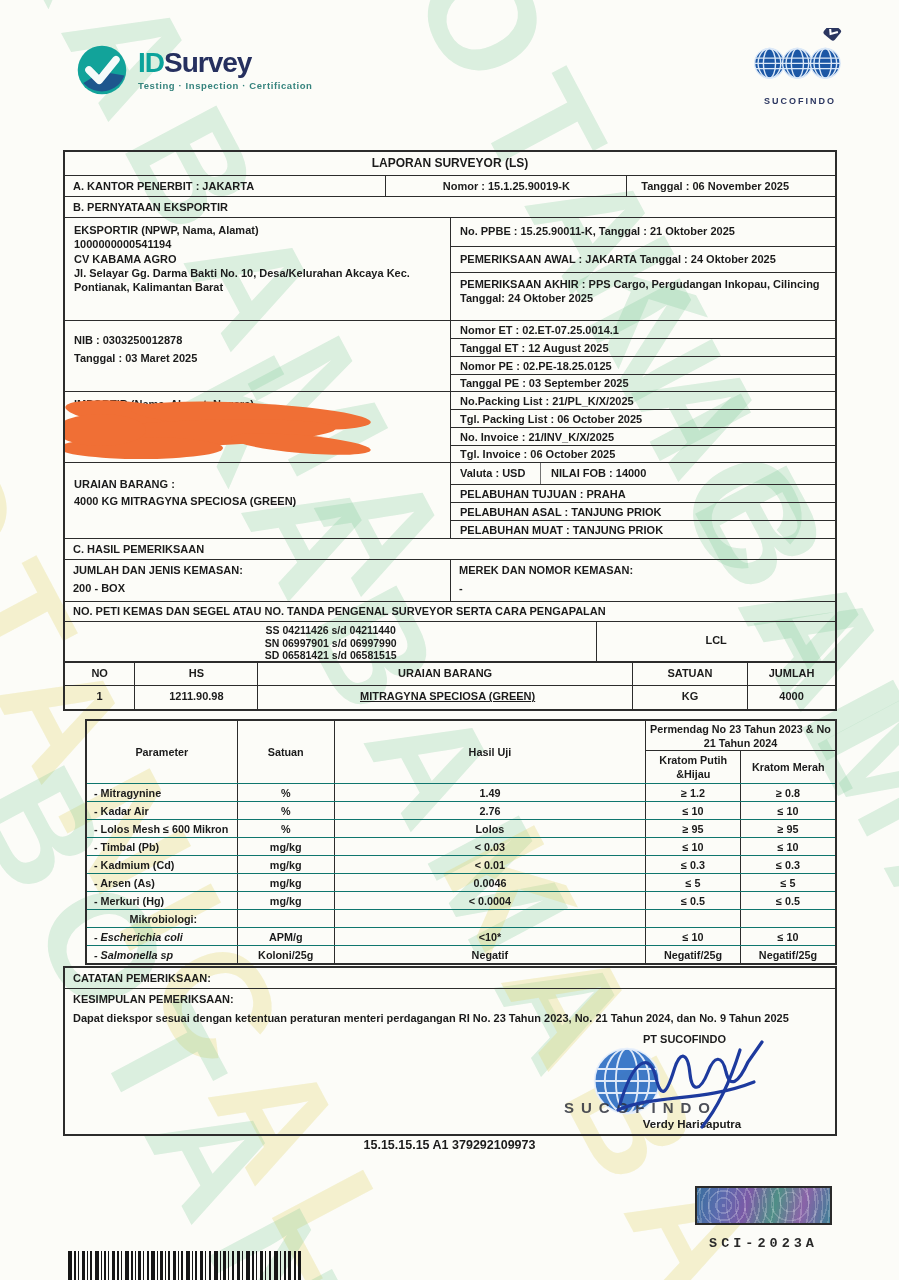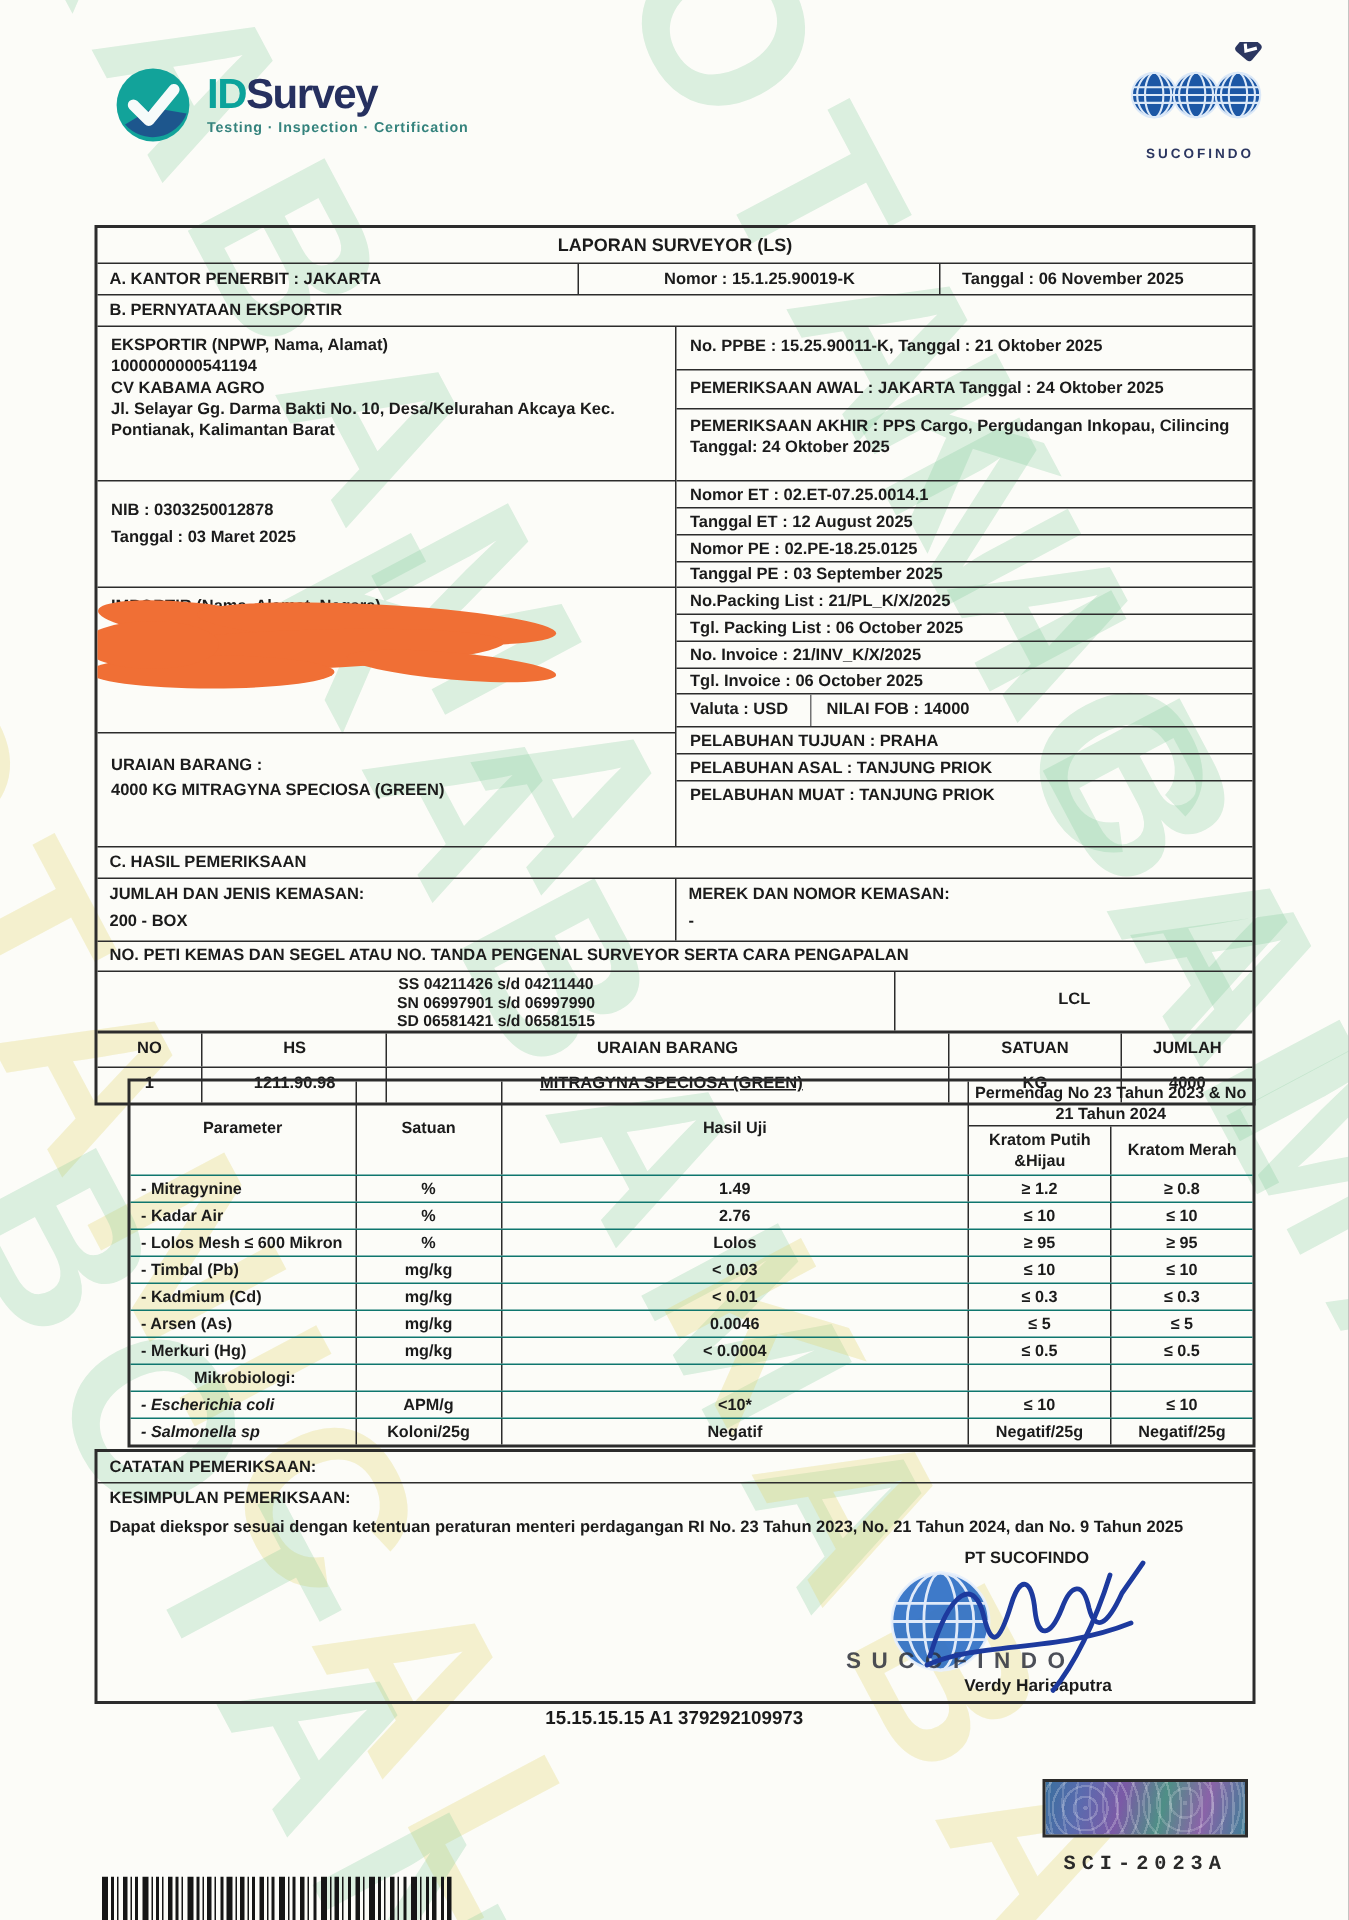--- a/index.html
+++ b/index.html
@@ -43,21 +43,21 @@
   .a-row .c3 { width:27.1%; padding-left:14px; }
   .b-row, .c-row { padding:3px 8px; }
   
   .twocol { display:flex; border-top:1px solid #2c2c2c; }
   .leftcol { width:50%; display:flex; flex-direction:column; }
   .rightcol { width:50%; border-left:1px solid #2c2c2c; display:flex; flex-direction:column; }
   .lcell { padding:5px 9px; border-top:1px solid #2c2c2c; }
   .lcell:first-child { border-top:none; }
   .rcell { padding:2px 9px; border-top:1px solid #2c2c2c; }
   .rcell:first-child { border-top:none; }
-  .h102 { height:102px; }  .h71 { height:71px; }  .h76 { height:76px;margin-top:26px; }
+  .h102 { height:102px; }  .h71 { height:71px; }  .h76 { height:76px; }
   .rh28 { height:28px; padding-top:6px; } .rh26 { height:26px; padding-top:5px; }
   .rh48 { height:48px; padding-top:4px; } .rh18 { height:18px; padding-top:1.5px; }
   .rh17 { height:17px; padding-top:1px; } .rh22 { height:22px; padding:0; display:flex; }
   .valuta-cell { width:89px; padding:3px 9px; }
   .fob-cell { flex:1; border-left:1px solid #737373; padding:3px 10px; }
   .importir { position:relative; overflow:hidden; }
   .redaction { position:absolute; left:-4px; top:8px; z-index:2; }
   
   .kemasan-row { height:42px; }
   .kemasan-row .cell { width:50%; }

